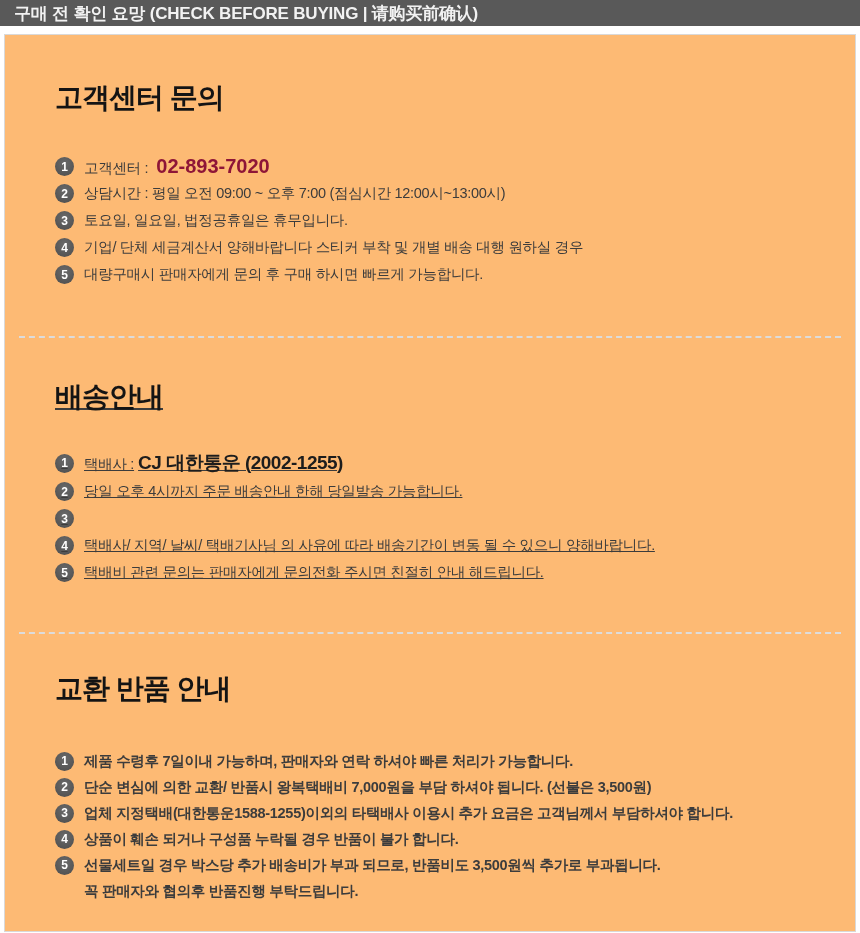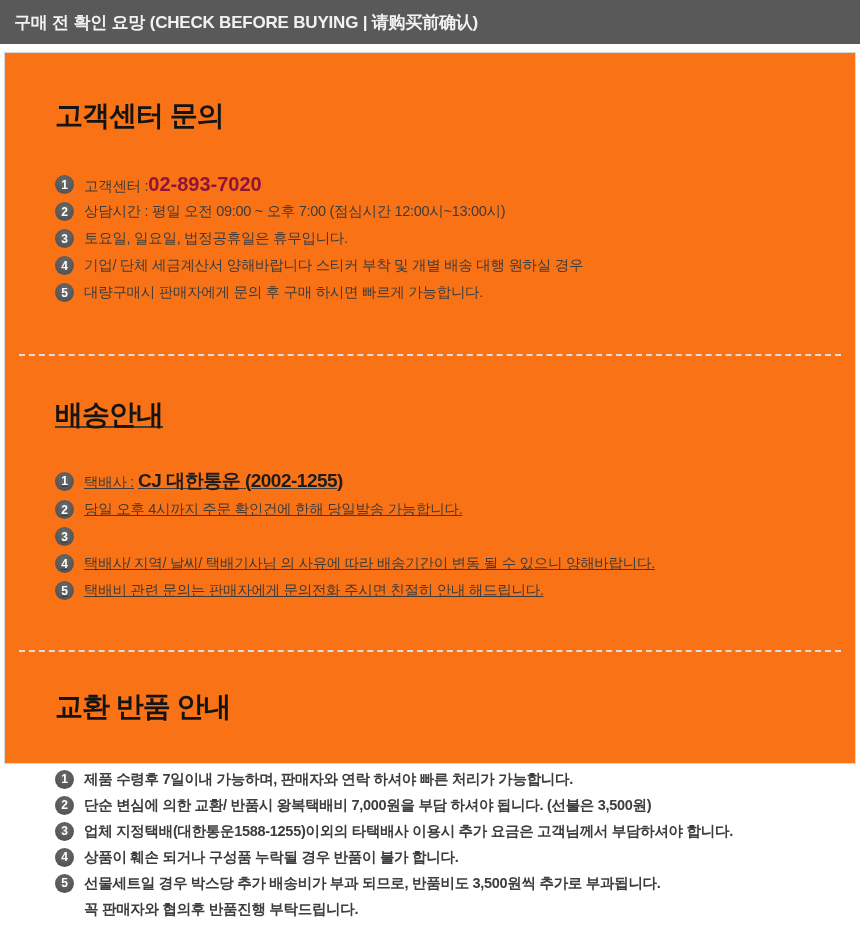--- a/index.html
+++ b/index.html
@@ -4,32 +4,32 @@
 <style>
   * { margin:0; padding:0; box-sizing:border-box; }
   html,body { background:#ffffff; }
   body {
     width:860px; height:933px;
     font-family:"Liberation Sans","DejaVu Sans",sans-serif;
     color:#3c3c3c;
     overflow:hidden;
   }
   .top-bar {
-    height:44px; background:#595959;
+    height:26px; background:#595959;
     display:flex; align-items:center;
     padding-left:14px;
   }
   .top-bar .bar-title {
     color:#f2f2f2; font-size:17px; font-weight:700; letter-spacing:-0.2px;
   }
   .content-box {
     margin:8px 4px 0 4px;
-    height:712px;
+    height:898px;
     border:1px solid #d9d9d9;
-    background:#f97316;
+    background:#fdba74;
   }
   .section { padding-left:50px; padding-right:24px; }
   .section.s1 { padding-top:44px; }
   .section.s2 { padding-top:40px;text-decoration:underline; }
   .section.s3 { padding-top:36px; }
   .section-title {
     font-size:28px; font-weight:700; color:#141414; letter-spacing:-1px;
     margin-bottom:36px;
   }
   .section.s2 .section-title { margin-bottom:32px; }
@@ -44,21 +44,21 @@
     flex:0 0 auto;
     width:19px; height:19px; border-radius:50%;
     background:#575757;
     background:radial-gradient(circle at 50% 35%, #6a6a6a, #4c4c4c);
     color:#ffffff; font-size:12px; font-weight:700;
     display:inline-flex; align-items:center; justify-content:center;
     margin-right:10px;
   }
   .phone {
     color:#8e1537; font-size:20px; font-weight:700; letter-spacing:0;
-    margin-left:0;
+    margin-left:8px;
   }
   .carrier {
     color:#1d1d1d; font-size:19px; font-weight:700; letter-spacing:-0.5px;
     margin-left:4px;
   }
   .item.tall { min-height:30px; }
   .continuation {
     padding-left:29px;
     min-height:26px;
     display:flex; align-items:center;
@@ -110,21 +110,21 @@
 
   <div class="section s2">
     <div class="section-title">배송안내</div>
 
     <div class="item tall">
       <span class="badge">1</span>
       <span class="txt"><span>택배사 :</span><span class="carrier">CJ 대한통운 (2002-1255)</span></span>
     </div>
     <div class="item">
       <span class="badge">2</span>
-      <span class="txt">당일 오후 4시까지 주문 확인건에 한해 당일발송 가능합니다.</span>
+      <span class="txt">당일 오후 4시까지 주문 배송안내 한해 당일발송 가능합니다.</span>
     </div>
     <div class="item">
       <span class="badge">3</span>
     </div>
     <div class="item">
       <span class="badge">4</span>
       <span class="txt">택배사/ 지역/ 날씨/ 택배기사님 의 사유에 따라 배송기간이 변동 될 수 있으니 양해바랍니다.</span>
     </div>
     <div class="item">
       <span class="badge">5</span>

